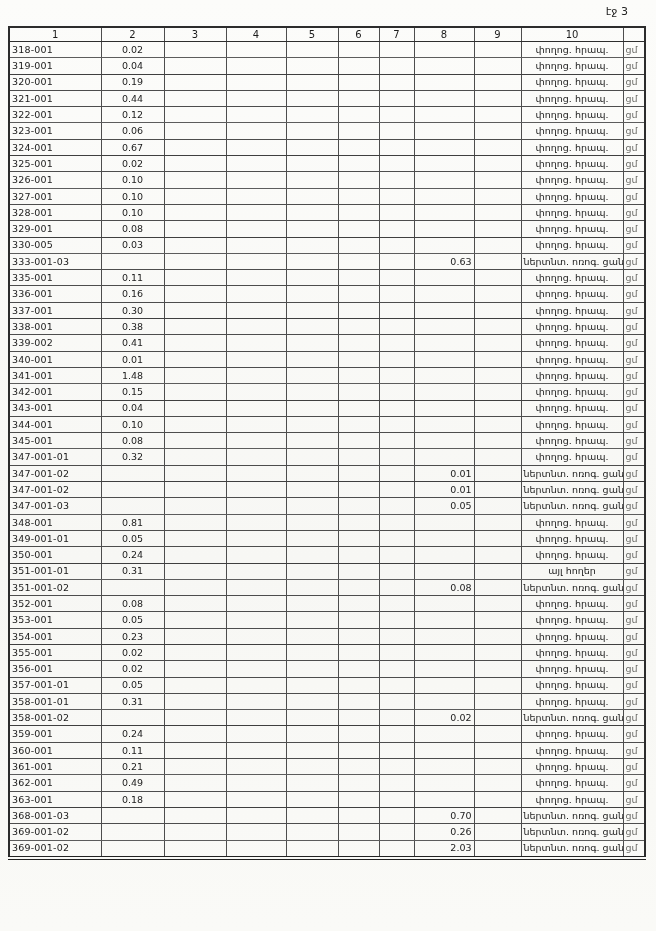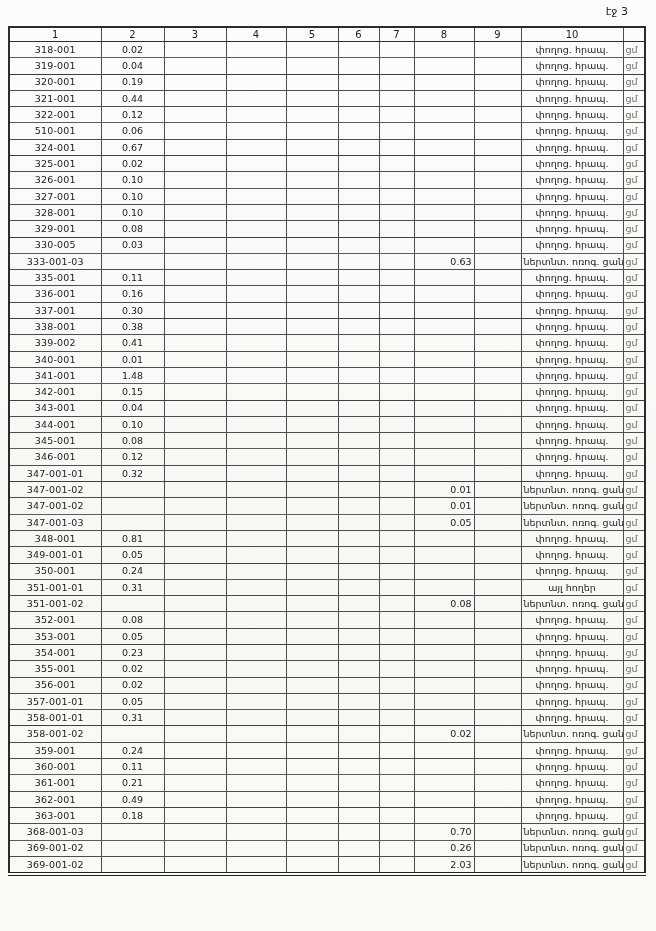--- a/index.html
+++ b/index.html
@@ -48,21 +48,21 @@
     overflow: hidden;
     vertical-align: middle;
   }
   table.register th {
     height: 13px;
     font-weight: normal;
     font-size: 10px;
     text-align: center;
     border-bottom: 1px solid #2e2e2e;
   }
-  td.c0 { text-align: center; padding-left: 3px; letter-spacing: 0.2px; }
+  td.c0 { text-align: left; padding-left: 3px; letter-spacing: 0.2px; }
   td.c1 { text-align: center; }
   td.c2, td.c3, td.c4, td.c5, td.c6, td.c8 { text-align: center; }
   td.c7 { text-align: right; }
   td.c9 { text-align: center; padding-left: 3px; font-size: 9px; }
   th.gutter, td.gutter {
     border: none;
     background: transparent;
     font-size: 7px;
     color: #6a6a66;
     text-align: left;
@@ -168,21 +168,21 @@
           <td class="c3"></td>
           <td class="c4"></td>
           <td class="c5"></td>
           <td class="c6"></td>
           <td class="c7"></td>
           <td class="c8"></td>
           <td class="c9">փողոց. հրապ.</td>
           <td class="gutter">ցմ</td>
         </tr>
         <tr>
-          <td class="c0">510-001</td>
+          <td class="c0">323-001</td>
           <td class="c1">0.06</td>
           <td class="c2"></td>
           <td class="c3"></td>
           <td class="c4"></td>
           <td class="c5"></td>
           <td class="c6"></td>
           <td class="c7"></td>
           <td class="c8"></td>
           <td class="c9">փողոց. հրապ.</td>
           <td class="gutter">ցմ</td>
@@ -417,33 +417,20 @@
           <td class="c5"></td>
           <td class="c6"></td>
           <td class="c7"></td>
           <td class="c8"></td>
           <td class="c9">փողոց. հրապ.</td>
           <td class="gutter">ցմ</td>
         </tr>
         <tr>
           <td class="c0">345-001</td>
           <td class="c1">0.08</td>
-          <td class="c2"></td>
-          <td class="c3"></td>
-          <td class="c4"></td>
-          <td class="c5"></td>
-          <td class="c6"></td>
-          <td class="c7"></td>
-          <td class="c8"></td>
-          <td class="c9">փողոց. հրապ.</td>
-          <td class="gutter">ցմ</td>
-        </tr>
-        <tr>
-          <td class="c0">346-001</td>
-          <td class="c1">0.12</td>
           <td class="c2"></td>
           <td class="c3"></td>
           <td class="c4"></td>
           <td class="c5"></td>
           <td class="c6"></td>
           <td class="c7"></td>
           <td class="c8"></td>
           <td class="c9">փողոց. հրապ.</td>
           <td class="gutter">ցմ</td>
         </tr>

